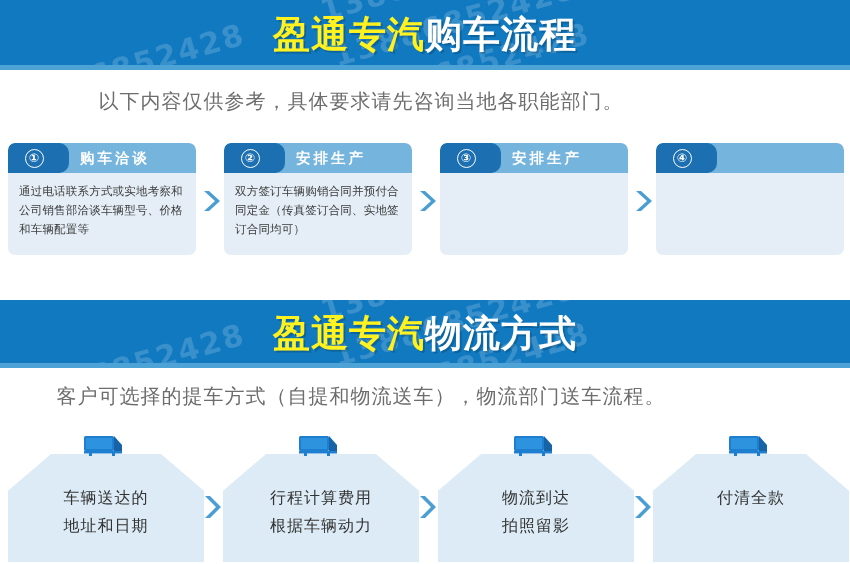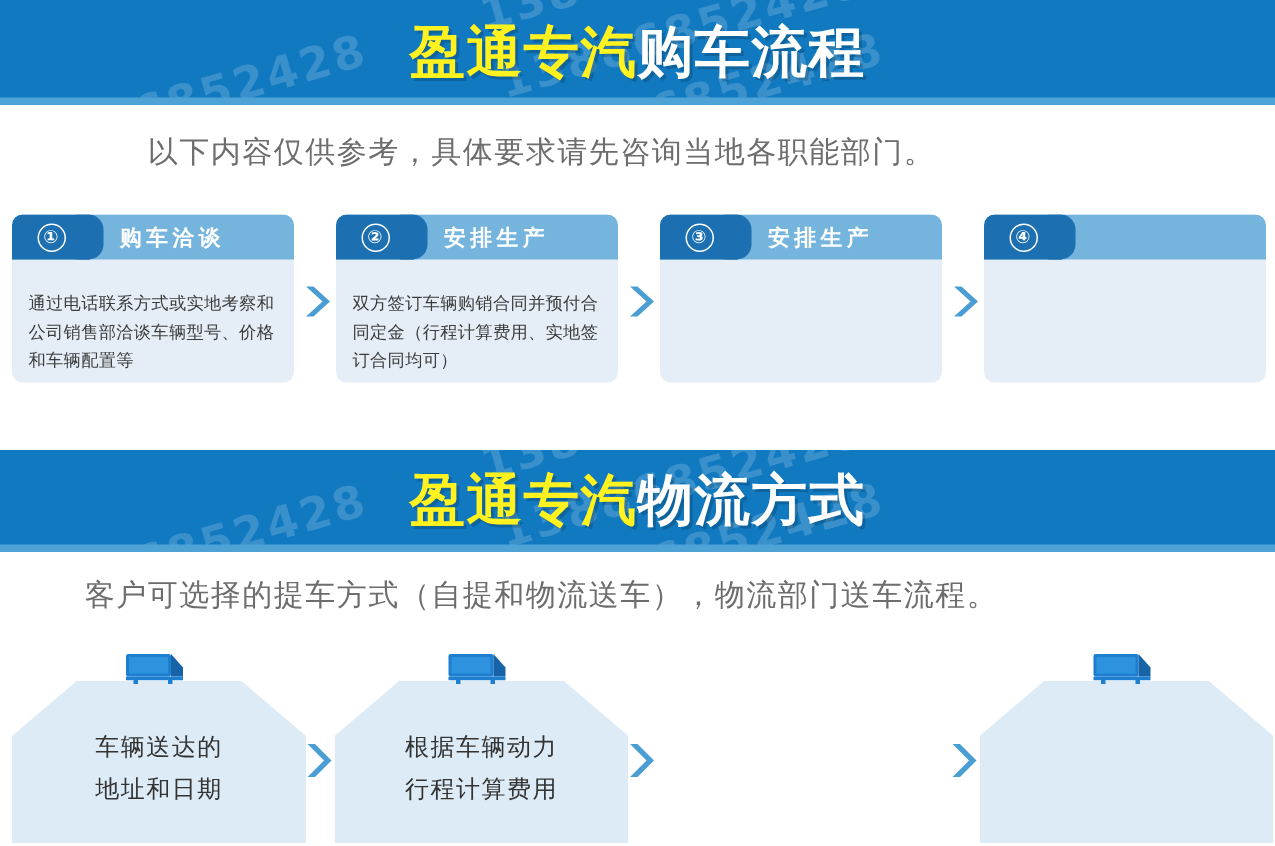--- a/index.html
+++ b/index.html
@@ -86,21 +86,21 @@
     width:19px; height:19px; border-radius:50%;
     border:1.6px solid #ffffff; color:#ffffff;
     font-size:12px; line-height:16px; text-align:center; font-weight:700;
   }
   .step-title{
     flex:1; display:flex; align-items:center;
     padding-left:20px;
     color:#ffffff; font-size:14.5px; font-weight:700; letter-spacing:3px;
   }
   .step-body{
-    padding:20px 11px 0 11px;
+    padding:9px 11px 0 11px;
     color:#3c3c3c; font-size:11.5px; line-height:1.65; letter-spacing:.2px;
   }
   .chev{
     position:absolute; top:46px; width:22px; height:24px;
   }
   .chev svg{ width:100%; height:100%; display:block; }
 
   
   .logistics{
     position:absolute; top:432px; left:0; width:764px; height:132px;
@@ -167,21 +167,21 @@
         </svg>
     </div>
 
     <div class="step-card" style="left:224px">
       <div class="step-head">
         <div class="step-num">
           <div class="num-circle">②</div>
         </div>
         <div class="step-title">安排生产</div>
       </div>
-      <div class="step-body">双方签订车辆购销合同并预付合同定金（行程计算费用、实地签订合同均可）</div>
+      <div class="step-body">双方签订车辆购销合同并预付合同定金（传真签订合同、实地签订合同均可）</div>
     </div>
 
     <div class="chev" style="left:416px">
       <svg viewBox="0 0 22 24">
           <path d="M4 2 L15 12 L4 22 L9 22 L20 12 L9 2 Z" fill="#4a9ed4"></path>
         </svg>
     </div>
 
     <div class="step-card" style="left:440px">
       <div class="step-head">
@@ -256,49 +256,67 @@
         <svg viewBox="0 0 50 28">
           <rect x="3" y="4" width="30" height="15" rx="1.5" fill="#1e7fd0"></rect>
           <rect x="5" y="6" width="26" height="11" fill="#2e93de"></rect>
           <path d="M33 4 L41 13 L41 19 L33 19 Z" fill="#1663a8"></path>
           <rect x="3" y="19" width="38" height="2.5" fill="#1e7fd0"></rect>
           <rect x="8" y="21" width="3" height="3" fill="#1e7fd0"></rect>
           <rect x="31" y="21" width="3" height="3" fill="#1e7fd0"></rect>
         </svg>
       </div>
       <div class="log-text">
+        <div>行程计算费用</div>
         <div>根据车辆动力</div>
-        <div>行程计算费用</div>
       </div>
     </div>
 
     <div class="log-chev" style="left:416px">
       <svg viewBox="0 0 22 26">
           <path d="M4 2 L15 13 L4 24 L9 24 L20 13 L9 2 Z" fill="#4a9ed4"></path>
         </svg>
     </div>
 
+    <div class="log-card" style="left:438px">
+      <div class="log-shape"></div>
+      <div class="truck">
+        <svg viewBox="0 0 50 28">
+          <rect x="3" y="4" width="30" height="15" rx="1.5" fill="#1e7fd0"></rect>
+          <rect x="5" y="6" width="26" height="11" fill="#2e93de"></rect>
+          <path d="M33 4 L41 13 L41 19 L33 19 Z" fill="#1663a8"></path>
+          <rect x="3" y="19" width="38" height="2.5" fill="#1e7fd0"></rect>
+          <rect x="8" y="21" width="3" height="3" fill="#1e7fd0"></rect>
+          <rect x="31" y="21" width="3" height="3" fill="#1e7fd0"></rect>
+        </svg>
+      </div>
+      <div class="log-text">
+        <div>物流到达</div>
+        <div>拍照留影</div>
+      </div>
+    </div>
 
     <div class="log-chev" style="left:631px">
       <svg viewBox="0 0 22 26">
           <path d="M4 2 L15 13 L4 24 L9 24 L20 13 L9 2 Z" fill="#4a9ed4"></path>
         </svg>
     </div>
 
     <div class="log-card" style="left:653px">
       <div class="log-shape"></div>
       <div class="truck">
         <svg viewBox="0 0 50 28">
           <rect x="3" y="4" width="30" height="15" rx="1.5" fill="#1e7fd0"></rect>
           <rect x="5" y="6" width="26" height="11" fill="#2e93de"></rect>
           <path d="M33 4 L41 13 L41 19 L33 19 Z" fill="#1663a8"></path>
           <rect x="3" y="19" width="38" height="2.5" fill="#1e7fd0"></rect>
           <rect x="8" y="21" width="3" height="3" fill="#1e7fd0"></rect>
           <rect x="31" y="21" width="3" height="3" fill="#1e7fd0"></rect>
         </svg>
       </div>
       <div class="log-text">
+        <div>付清全款</div>
       </div>
     </div>
 
   </div>
 
 </div>
 
 </body></html>

